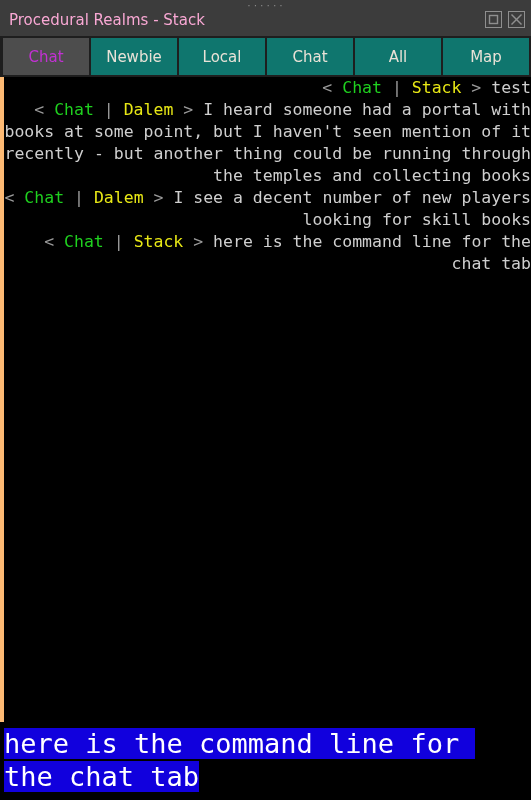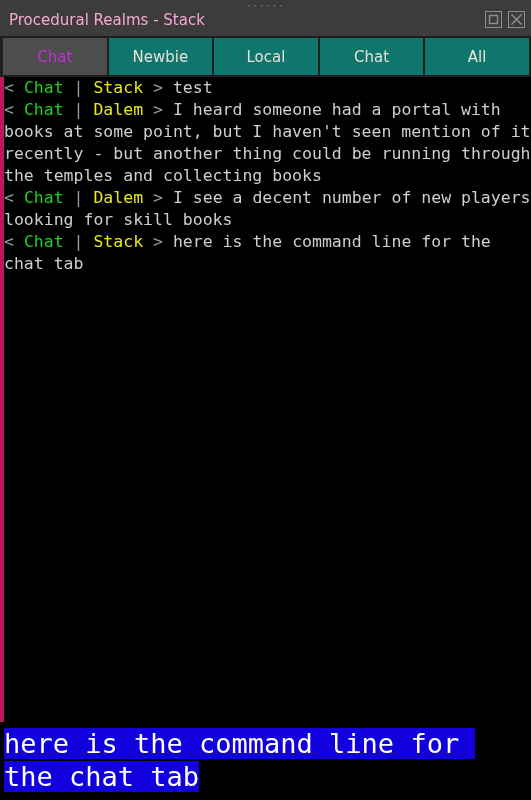--- a/index.html
+++ b/index.html
@@ -90,22 +90,23 @@
     background: #4d4d4d;
     color: #c231d3;
   }
 
   
   .chatwrap {
     position: relative;
     background: #000000;
     height: 645px;
     box-sizing: border-box;
-    border-left: 4px solid #be185d;
+    border-left: 4px solid #fdba74;
     overflow: hidden;
+    text-align: right;
   }
   .chatlog {
     padding: 0;
     margin: 0;
     font-family: "DejaVu Sans Mono", monospace;
     font-size: 16.5px;
     line-height: 22px;
     color: #c8c8c8;
     white-space: pre-wrap;
     word-break: break-word;
@@ -180,20 +181,23 @@
       </div>
     <div class="tab">
         <span>Local</span>
       </div>
     <div class="tab">
         <span>Chat</span>
       </div>
     <div class="tab">
         <span>All</span>
       </div>
+    <div class="tab">
+        <span>Map</span>
+      </div>
   </div>
 
   <div class="chatwrap">
     <div class="chatlog" id="chatlog"><div><span class="punc">&lt; </span><span class="chan">Chat</span><span class="punc"> | </span><span class="who">Stack</span><span class="punc"> &gt; </span><span class="msg">test</span></div><div><span class="punc">&lt; </span><span class="chan">Chat</span><span class="punc"> | </span><span class="who">Dalem</span><span class="punc"> &gt; </span><span class="msg">I heard someone had a portal with books at some point, but I haven't seen mention of it recently - but another thing could be running through the temples and collecting books</span></div><div><span class="punc">&lt; </span><span class="chan">Chat</span><span class="punc"> | </span><span class="who">Dalem</span><span class="punc"> &gt; </span><span class="msg">I see a decent number of new players looking for skill books</span></div><div><span class="punc">&lt; </span><span class="chan">Chat</span><span class="punc"> | </span><span class="who">Stack</span><span class="punc"> &gt; </span><span class="msg">here is the command line for the chat tab</span></div></div>
   </div>
 
   <div class="cmdline">
     <div class="cmdtext" id="cmdtext"><span class="sel">here is the command line for the chat tab</span></div>
   </div>
 

